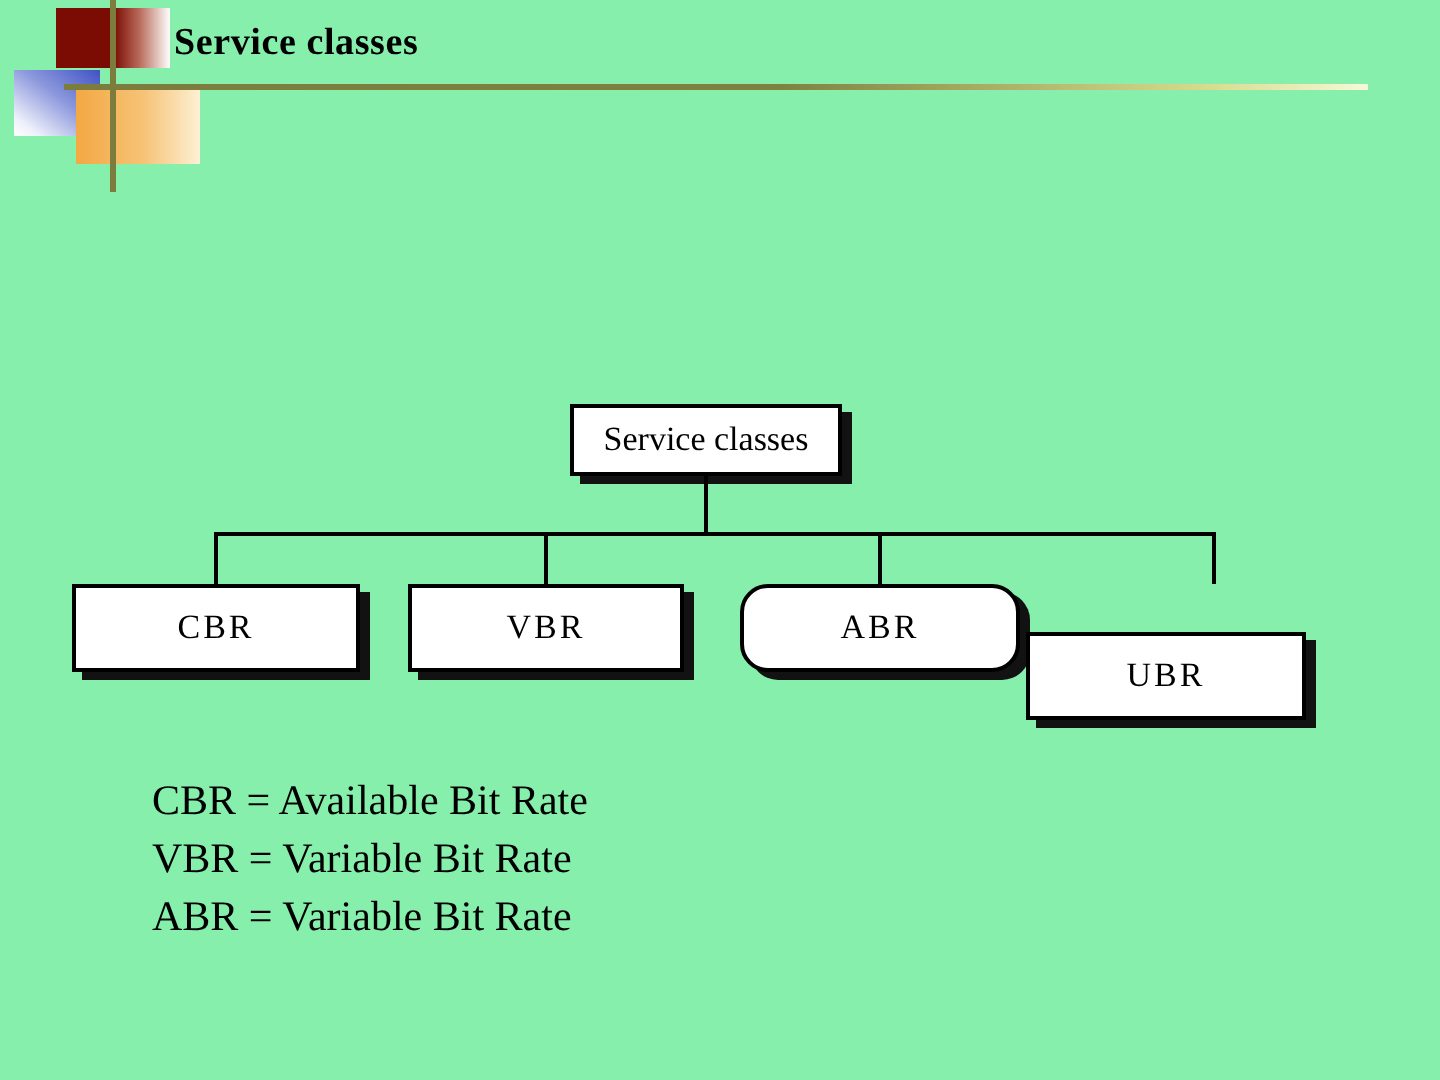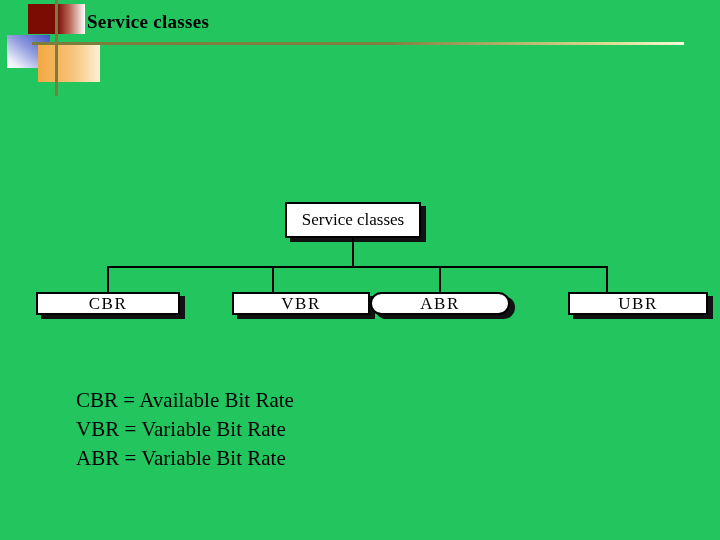--- a/index.html
+++ b/index.html
@@ -1,20 +1,20 @@
 <!DOCTYPE html>
 <html><head>
 <meta charset="utf-8">
 <style>
   html, body { margin: 0; padding: 0; background: #ffffff; }
   #slide {
     position: relative;
     width: 720px;
     height: 540px;
-    background: #22c55e;
+    background: #86efac;
     overflow: hidden;
     font-family: "Liberation Serif", "DejaVu Serif", serif;
     color: #000000;
   }
 
   
   .deco { position: absolute; }
   .deco-maroon        { left: 28px; top: 4px;  width: 29px; height: 30px; background: #7a0c03; }
   .deco-maroon-fade   { left: 57px; top: 4px;  width: 28px; height: 30px;
                         background: linear-gradient(to right, #7a0c03 0%, #b86a5a 45%, #ffffff 100%); }
@@ -42,25 +42,25 @@
     box-sizing: border-box;
     background: #ffffff;
     border: 2px solid #000000;
     box-shadow: 5px 4px 0 #121212;
     display: flex;
     align-items: center;
     justify-content: center;
     white-space: nowrap;
   }
   .node-root  { left: 285px; top: 202px; width: 136px; height: 36px; font-size: 17px; }
-  .node-child { top: 292px; height: 23px; font-size: 17px; letter-spacing: 1.5px; }
+  .node-child { top: 292px; height: 44px; font-size: 17px; letter-spacing: 1.5px; }
   .node-cbr { left: 36px;  width: 144px; }
-  .node-vbr { left: 204px; width: 138px; margin-left: 28px; }
+  .node-vbr { left: 204px; width: 138px; }
   .node-abr { left: 370px; width: 140px; border-radius: 14px; }
-  .node-ubr { left: 568px; width: 140px; }
+  .node-ubr { left: 513px; width: 140px; margin-top: 24px; }
 
   .connector { position: absolute; background: #000000; }
   .conn-root-stub { left: 352px; top: 238px; width: 2px; height: 29px; }
   .conn-hbar      { left: 107px; top: 266px; width: 501px; height: 2px; }
   .conn-stub      { top: 266px; width: 2px; height: 26px; }
   .conn-stub-1 { left: 107px; }
   .conn-stub-2 { left: 272px; }
   .conn-stub-3 { left: 439px; }
   .conn-stub-4 { left: 606px; }
 

